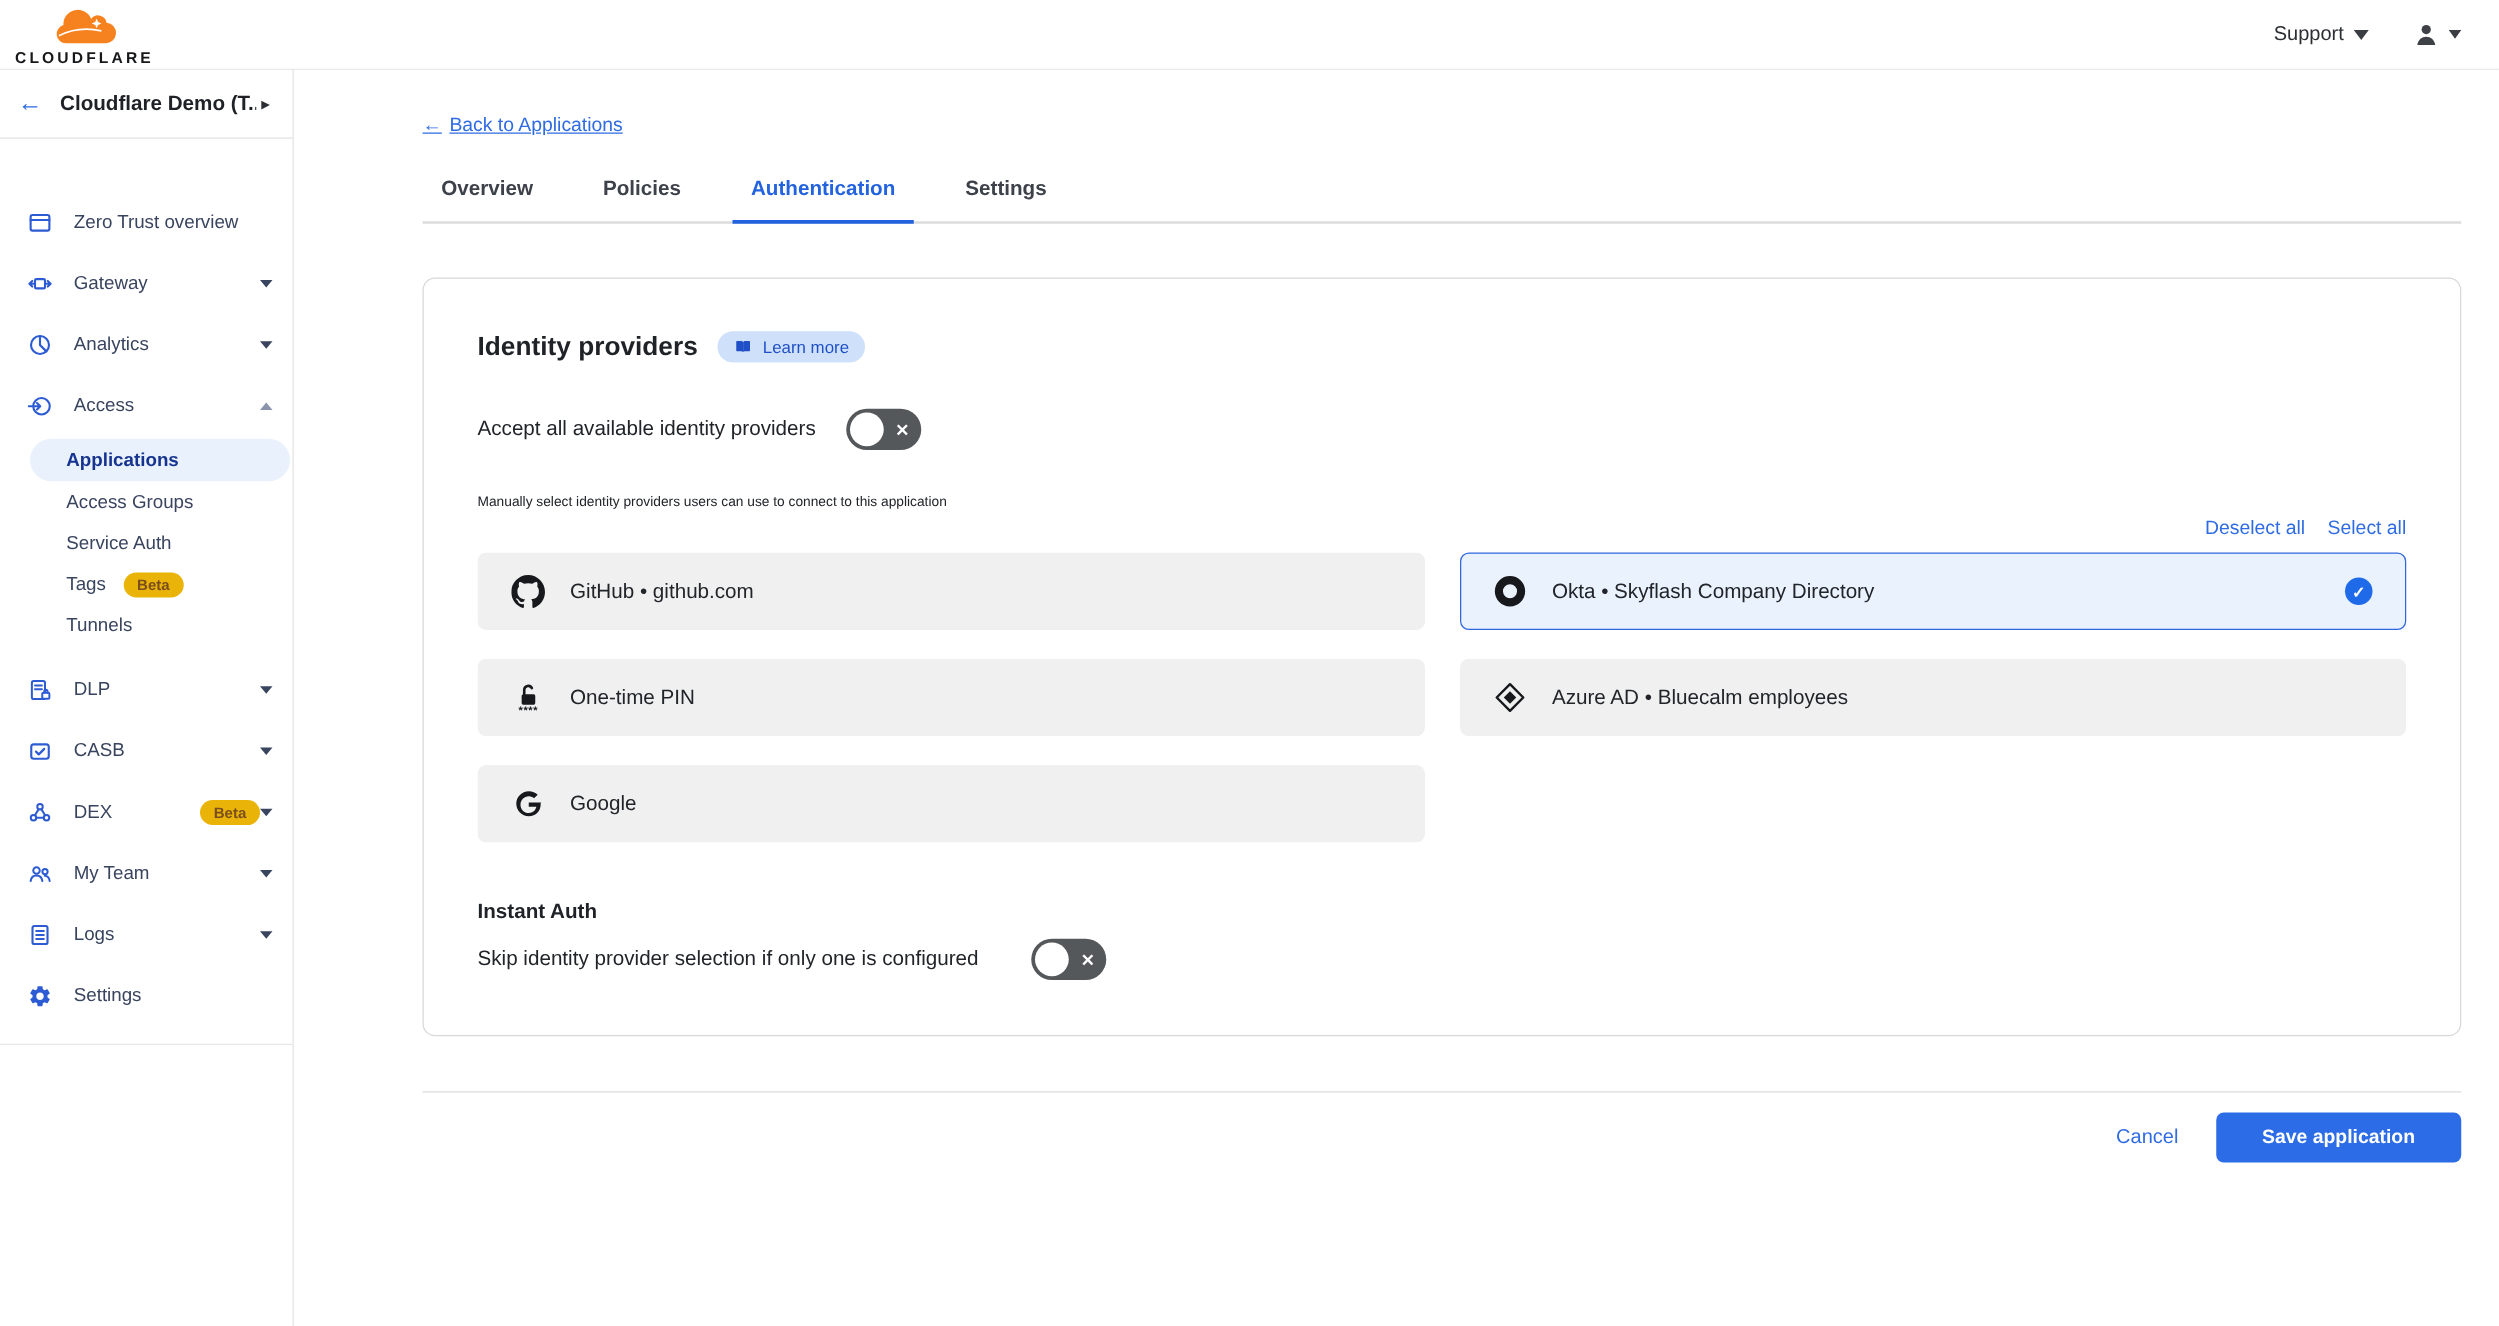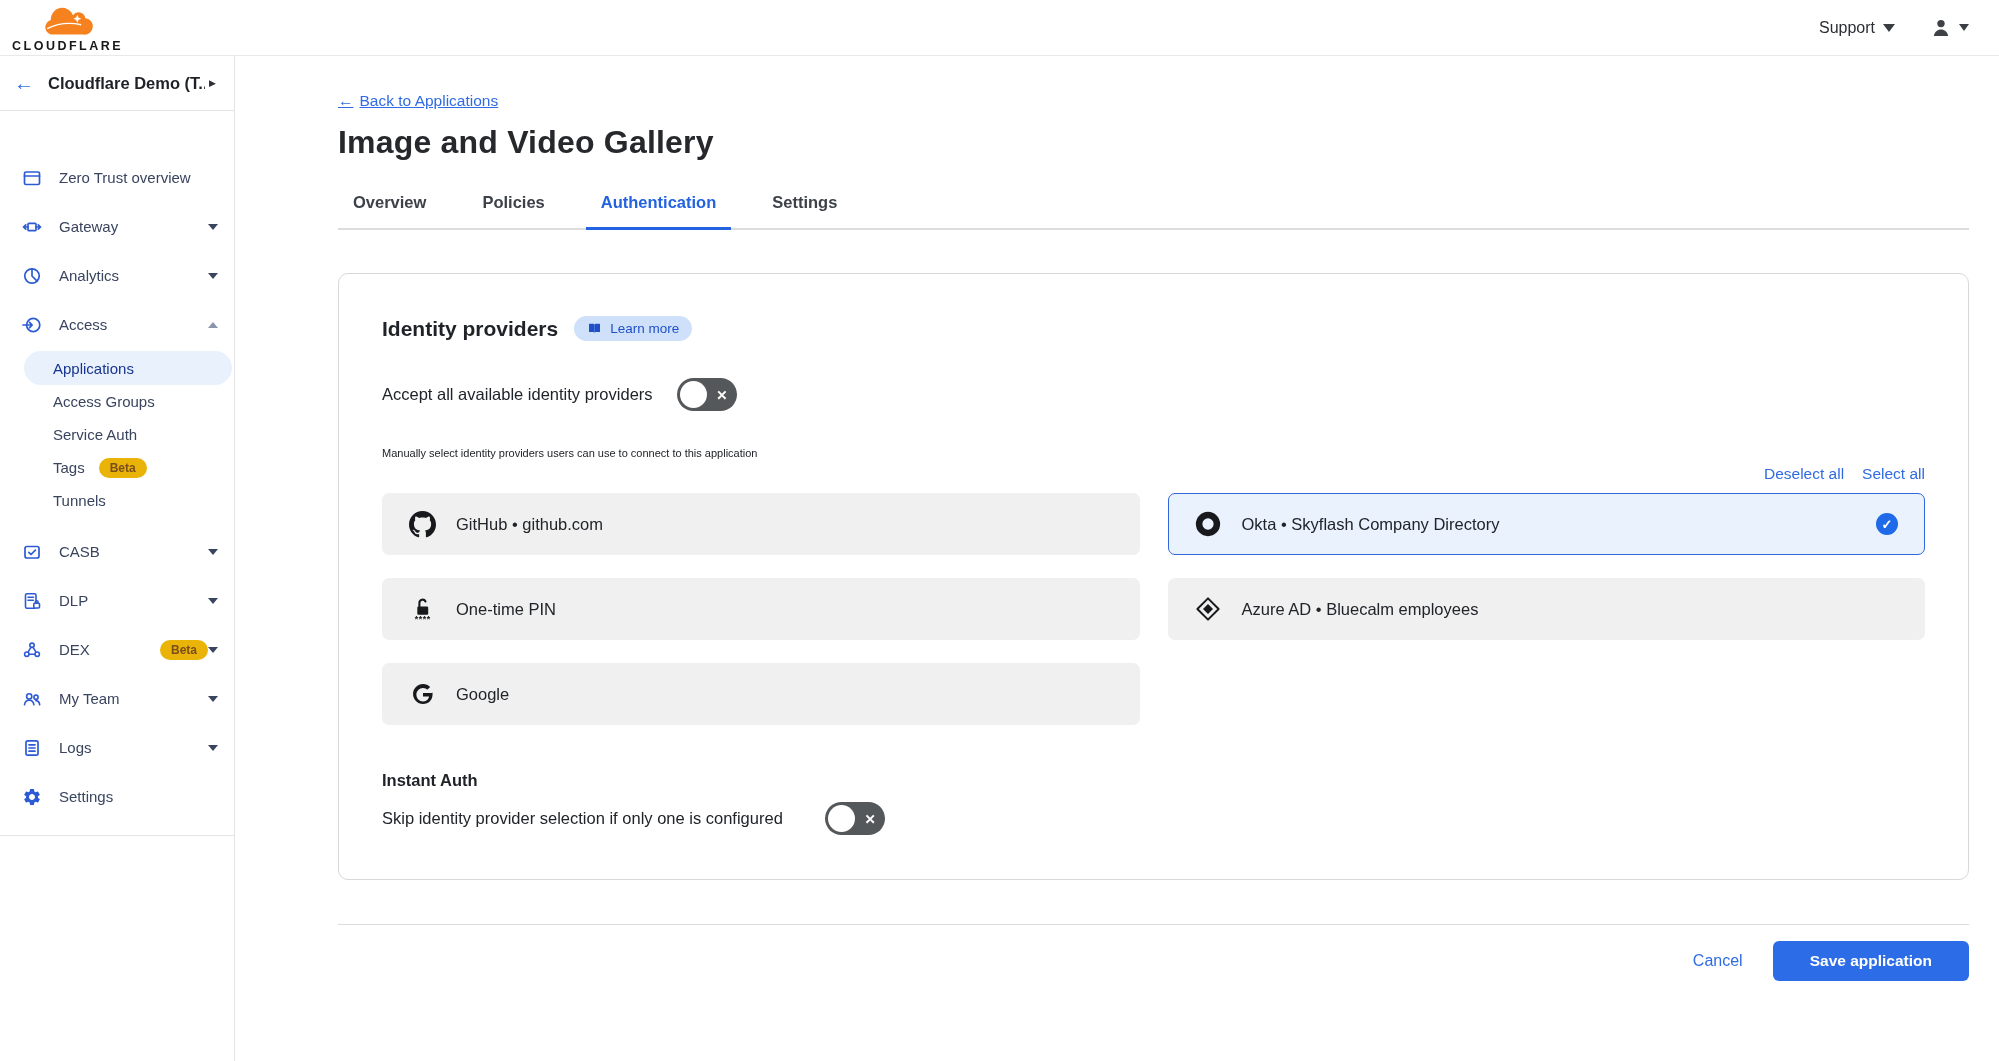--- a/index.html
+++ b/index.html
@@ -52,21 +52,21 @@
   .caret.down { border-top: 6.5px solid #39445f; }
   .caret.up { border-bottom: 6.5px solid #8a94ad; }
   .subnav { padding: 2px 0 10px 0; }
   .subnav-item {
     height: 33px; display: flex; align-items: center;
     padding-left: 53px; font-size: 15px; color: #39445f; cursor: pointer;
   }
   .subnav-item.active {
     margin: 0 2px 0 24px; padding-left: 29px; height: 34px;
     background: #e9f1fd; border-radius: 17px;
-    color: #16348f; font-weight: normal;
+    color: #16348f; font-weight: bold;
   }
   .beta-badge {
     margin-left: 14px; background: #eab308; color: #7a4f1c;
     font-size: 12px; font-weight: bold; padding: 3px 11px; border-radius: 11px;
   }
   .sidebar-rule { border-bottom: 1px solid #e6e6e6; margin-top: 14px; }
 
   
   .back-link {
     display: inline-flex; gap: 6px; align-items: center;
@@ -222,40 +222,40 @@
         <div class="subnav-item">
           <span>Tags</span>
           <span class="beta-badge">Beta</span>
         </div>
         <div class="subnav-item">
           <span>Tunnels</span>
         </div>
       </div>
 
       <div class="nav-item">
-        <svg class="nav-icon" viewBox="0 0 20 20" fill="none" stroke="#2d5bd4" stroke-width="1.7" stroke-linecap="round" stroke-linejoin="round">
-          <rect x="3" y="4.5" width="14" height="11.5" rx="2"></rect>
-            <path d="M6.8 10.3l2.2 2.2 4.4-4.4"></path>
-        </svg>
-        <span class="nav-label">CASB</span>
-        <span class="caret down"></span>
-      </div>
-
-      <div class="nav-item">
         <svg class="nav-icon" viewBox="0 0 20 20" fill="none" stroke="#2d5bd4" stroke-width="1.6" stroke-linecap="round">
           <rect x="3.5" y="2.8" width="10.5" height="14.4" rx="1.5"></rect>
             <path d="M6 6.3h5.5M6 9.3h5.5"></path>
           <rect x="11.8" y="12.2" width="5.7" height="4.8" rx="0.9" fill="#fff"></rect>
           <path d="M13.4 12.2v-1.1a1.3 1.3 0 0 1 2.6 0v1.1"></path>
         </svg>
         <span class="nav-label">DLP</span>
         <span class="caret down"></span>
       </div>
 
       <div class="nav-item">
+        <svg class="nav-icon" viewBox="0 0 20 20" fill="none" stroke="#2d5bd4" stroke-width="1.7" stroke-linecap="round" stroke-linejoin="round">
+          <rect x="3" y="4.5" width="14" height="11.5" rx="2"></rect>
+            <path d="M6.8 10.3l2.2 2.2 4.4-4.4"></path>
+        </svg>
+        <span class="nav-label">CASB</span>
+        <span class="caret down"></span>
+      </div>
+
+      <div class="nav-item">
         <svg class="nav-icon" viewBox="0 0 20 20" fill="none" stroke="#2d5bd4" stroke-width="1.6" stroke-linecap="round">
           <circle cx="10" cy="5.3" r="2.2"></circle>
             <circle cx="4.8" cy="14.2" r="2.2"></circle>
             <circle cx="15.2" cy="14.2" r="2.2"></circle>
           <path d="M8.9 7.3 6 12.2M11.1 7.3 14 12.2M7 14.2h6"></path>
         </svg>
         <span class="nav-label">DEX</span>
         <span class="beta-badge" style="margin-right:auto;">Beta</span>
         <span class="caret down"></span>
       </div>
@@ -291,21 +291,20 @@
     </nav>
   </aside>
 
   <main class="main">
 
     <a class="back-link">
       <span>←</span>
       <span>Back to Applications</span>
     </a>
 
-    <h1 class="page-title">Image and Video Gallery</h1>
 
     <div class="tabs">
       <div class="tab">Overview</div>
       <div class="tab">Policies</div>
       <div class="tab active">Authentication</div>
       <div class="tab">Settings</div>
     </div>
 
     <section class="card">
 

